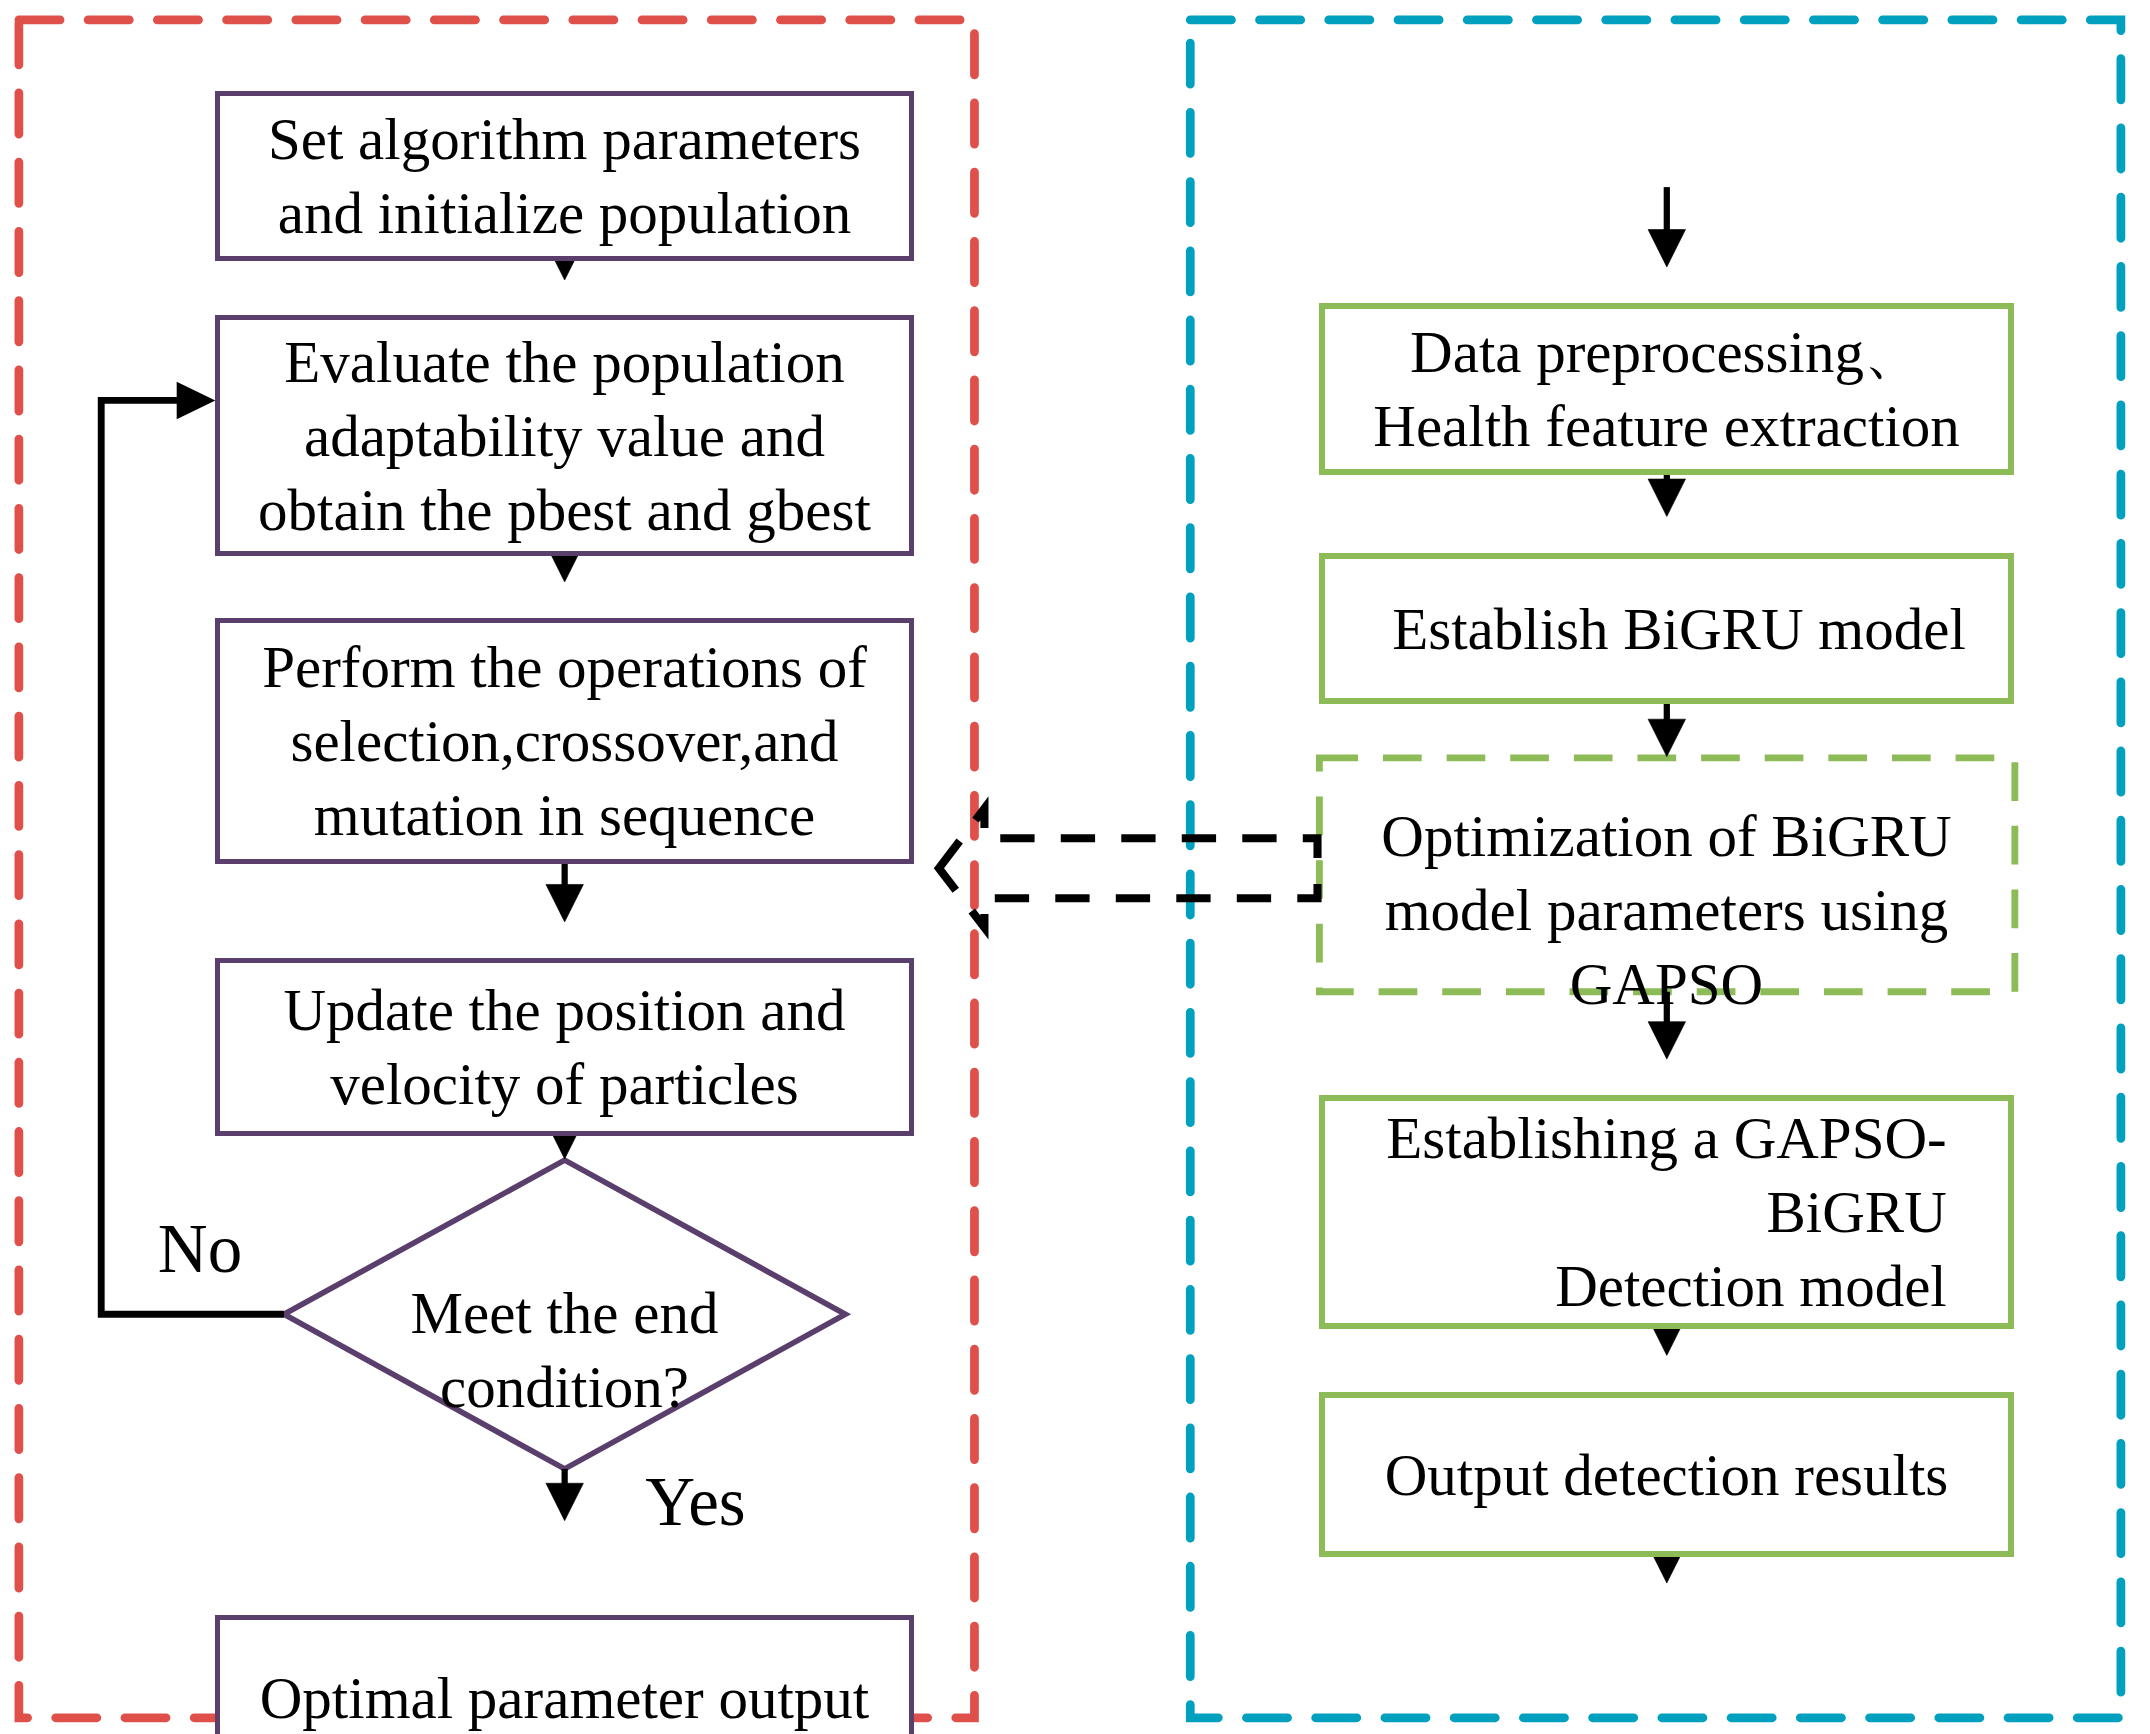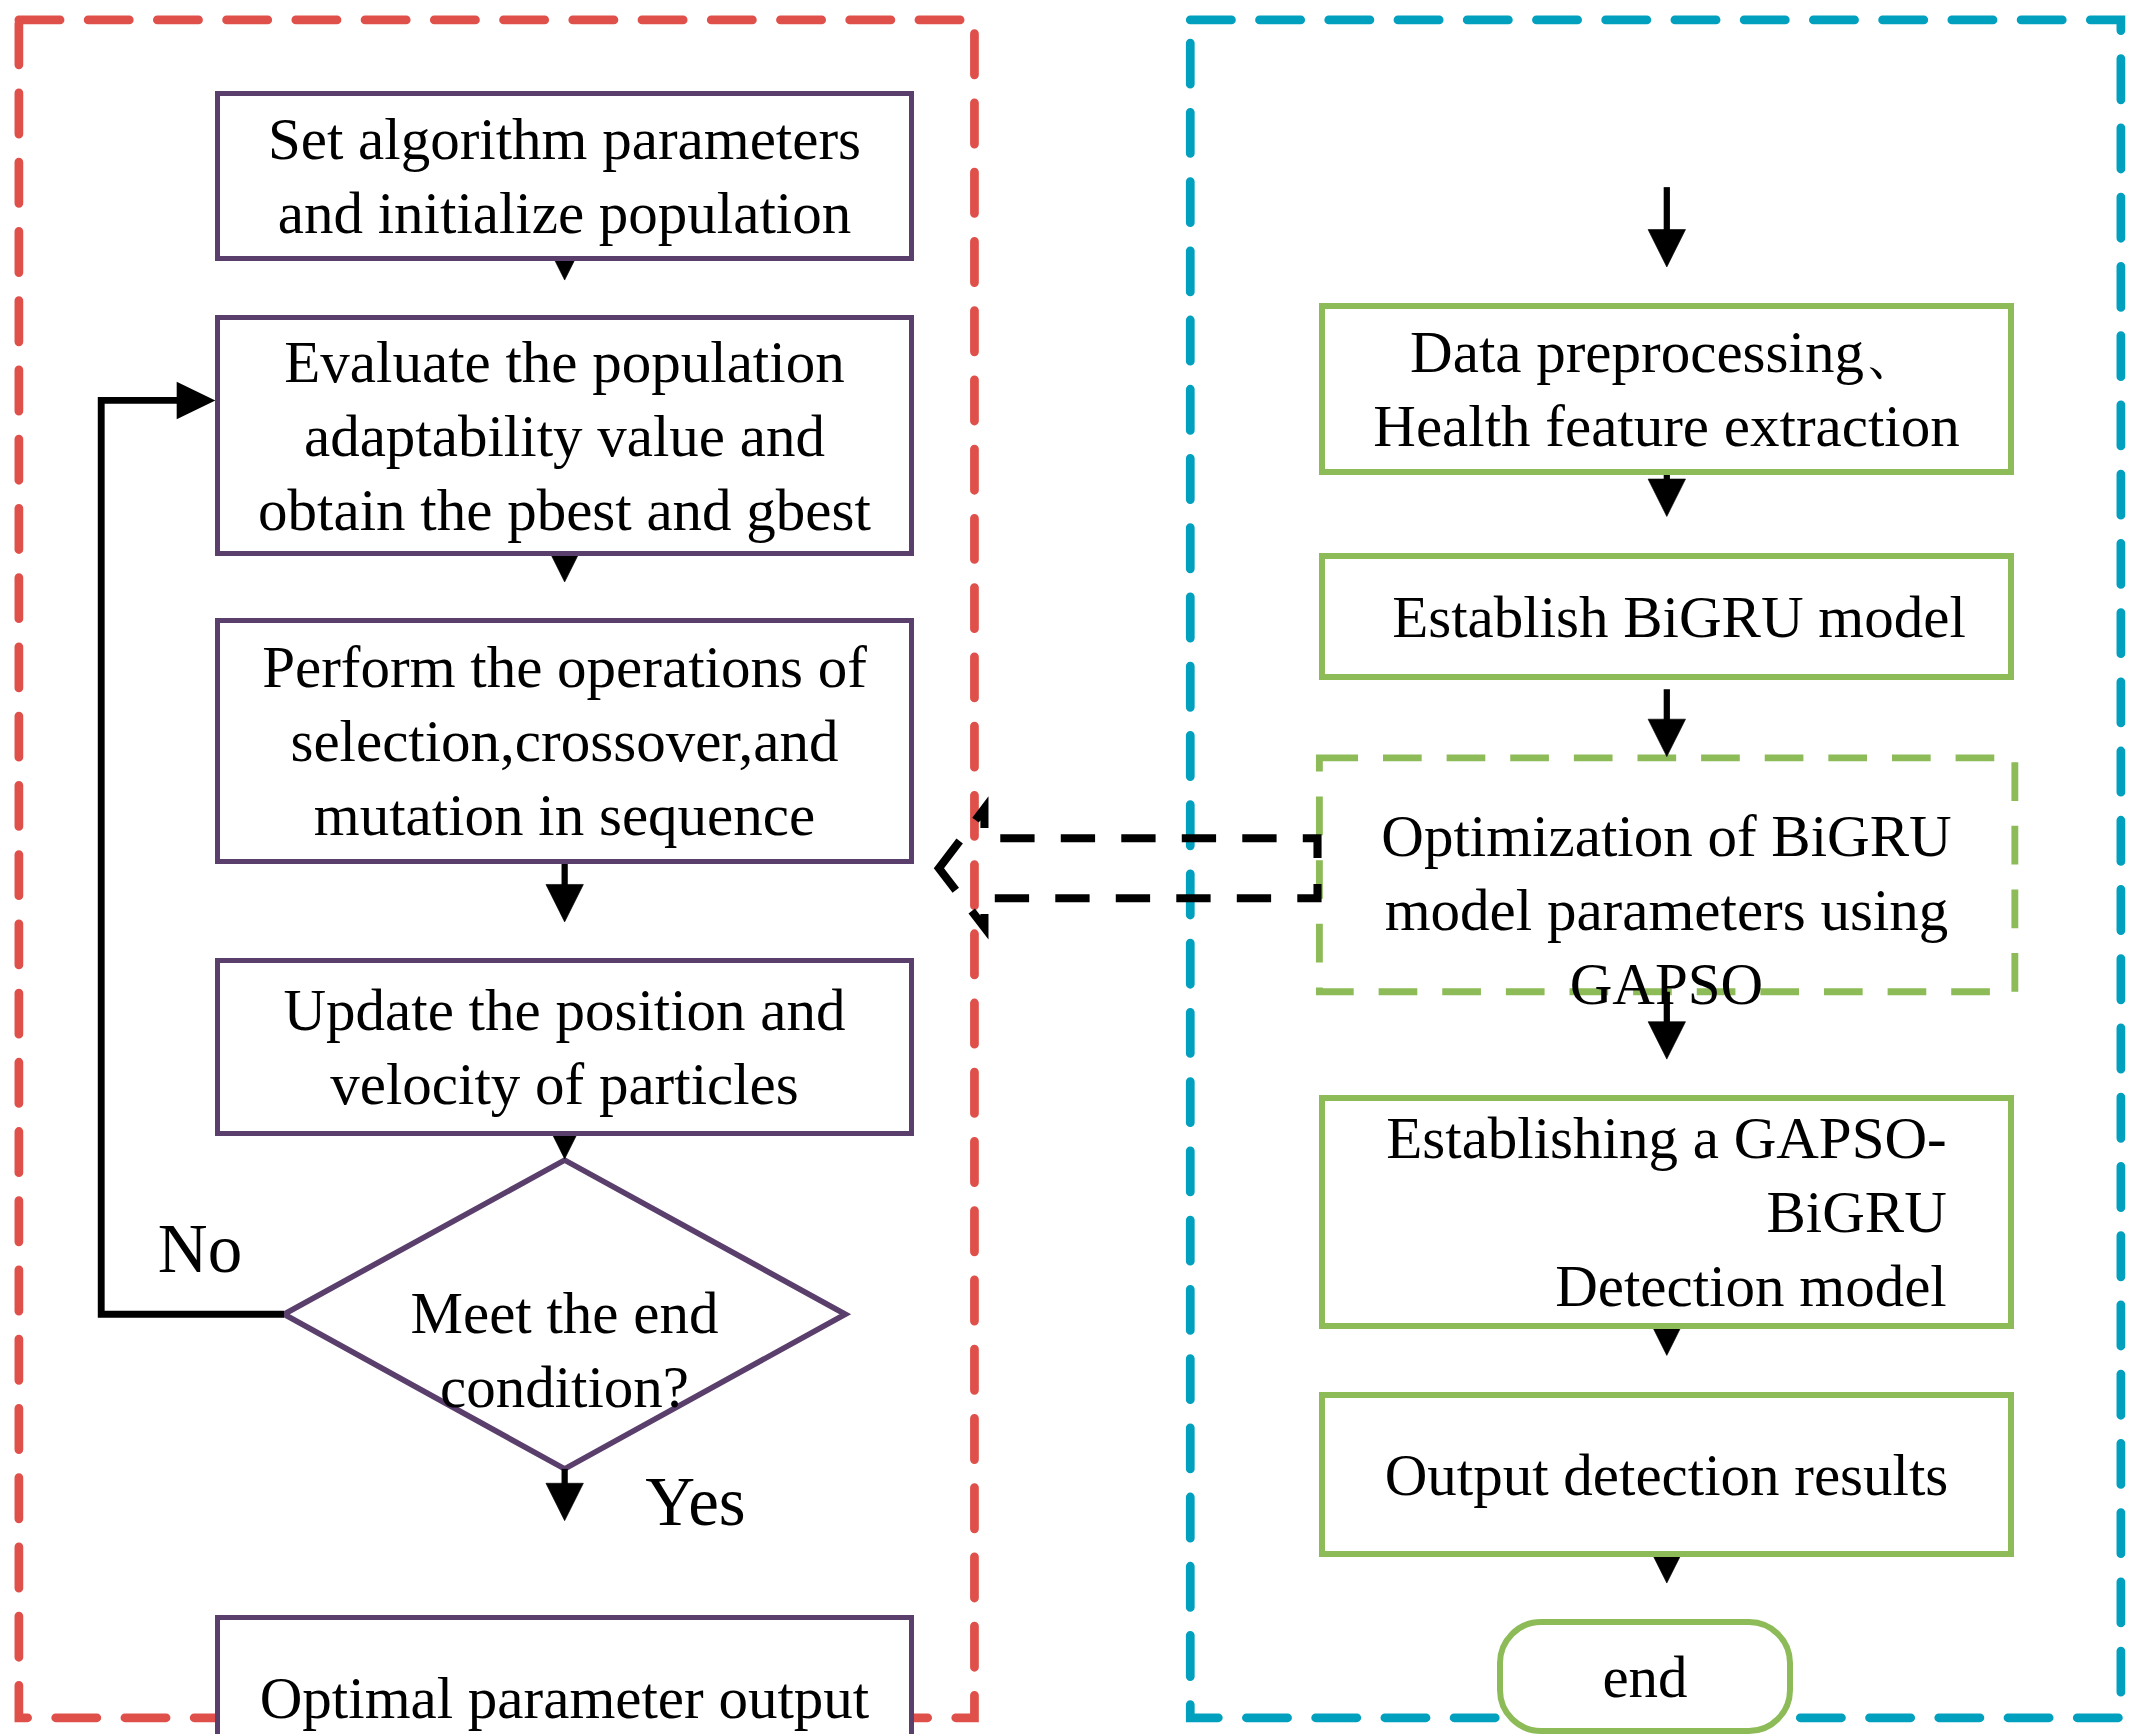--- a/index.html
+++ b/index.html
@@ -135,28 +135,27 @@
   <div class="edge-label" style="left:125px; top:1213px; width:150px; height:72px;">No</div>
 
   <div class="edge-label" style="left:608px; top:1466px; width:175px; height:72px;">Yes</div>
 
   <div class="node purple" style="left:215px; top:1580px; width:699px; height:165px;">Optimal parameter output</div>
 
 
   <div class="node green" style="left:1319px; top:268px; width:695px; height:172px;">Data preprocessing、
 Health feature extraction</div>
 
-  <div class="node green" style="left:1319px; top:518px; width:695px; height:127px;padding-left:25px;">Establish BiGRU model</div>
+  <div class="node green" style="left:1319px; top:518px; width:695px; height:151px;padding-left:25px;">Establish BiGRU model</div>
 
   <div class="node bare" style="left:1319px; top:758px; width:695px; height:234px;">Optimization of BiGRU
 model parameters using
 GAPSO</div>
 
   <div class="node green" style="left:1319px; top:1060px; width:695px; height:234px;text-align:right;">Establishing a GAPSO-
 BiGRU
 Detection model</div>
 
   <div class="node green" style="left:1319px; top:1357px; width:695px; height:165px;">Output detection results</div>
 
-  <div class="node capsule" style="left:1497px; top:1584px; width:296px; height:115px;">end</div>
 
 </div>
 
 
 </body></html>

